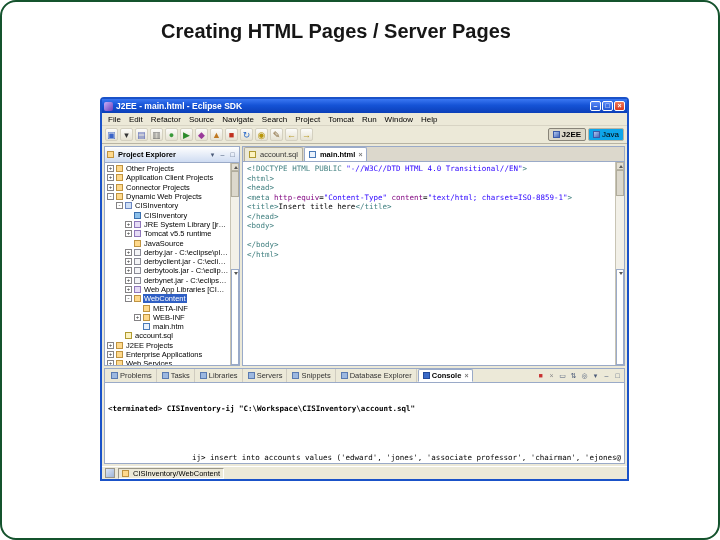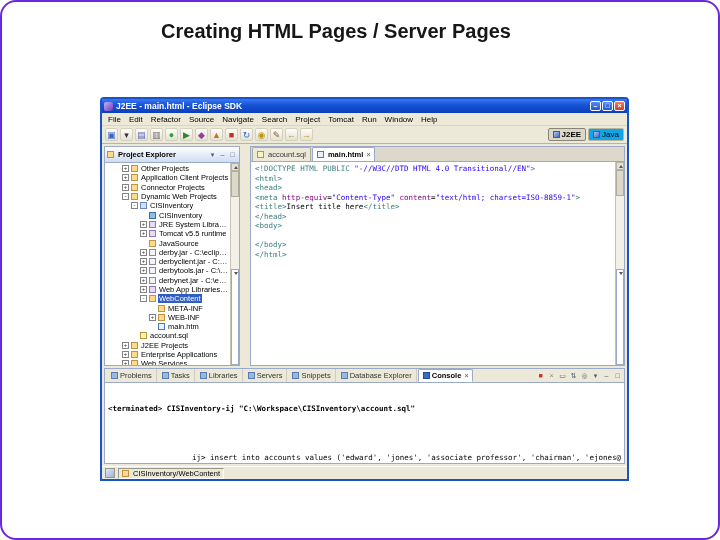--- a/index.html
+++ b/index.html
@@ -1,19 +1,19 @@
 <!DOCTYPE html>
 <html><head>
 <meta charset="utf-8">
 <style>
   *{margin:0;padding:0;box-sizing:border-box;}
   html,body{width:720px;height:540px;overflow:hidden;background:#fff;
     font-family:"Liberation Sans",sans-serif;}
   body{position:relative;}
-  .slide{position:absolute;inset:0;border:2px solid #6d28d9;border-radius:16px;background:#fff;overflow:hidden;}
+  .slide{position:absolute;inset:0;border:2px solid #14532d;border-radius:16px;background:#fff;overflow:hidden;}
   .slide-title{position:absolute;top:18px;left:0;width:100%;text-align:center;transform:translateX(-24px);
     font-size:20px;font-weight:bold;color:#161616;}
   .slide-subtitle{position:absolute;top:58px;left:16px;font-size:14px;font-weight:bold;color:#161616;}
 
   .window{position:absolute;left:98px;top:95px;width:529px;height:384px;border:2px solid #1a52c8;
     border-radius:4px 4px 0 0;background:#ece9d8;display:flex;flex-direction:column;font-size:8px;}
   .titlebar{height:14px;flex:0 0 auto;display:flex;align-items:center;gap:3px;padding:0 2px;color:#fff;
     font-weight:bold;font-size:8.5px;background:linear-gradient(180deg,#3a77f2 0%,#1553d6 45%,#0b3fb8 100%);}
   .win-icon{width:9px;height:9px;border-radius:2px;background:linear-gradient(135deg,#c8b0f8,#6a3ab8);flex:0 0 auto;}
   .win-title{flex:1;white-space:nowrap;overflow:hidden;}
@@ -30,33 +30,33 @@
   .tb-group{display:flex;align-items:center;gap:2px;}
   .tb-icon{width:13px;height:13px;border-radius:2px;font-size:9px;line-height:12px;text-align:center;
     background:linear-gradient(180deg,#fcfcfa,#e6e2d2);border:1px solid #d4d0c0;}
   .persp{margin-left:auto;display:flex;gap:2px;align-items:center;}
   .persp-btn{display:flex;align-items:center;gap:2px;padding:1px 4px;font-size:8px;border:1px solid #b8b4a4;
     border-radius:2px;background:#0ea5e9;color:#000;}
   .persp-btn.active{background:#dcd8c8;border-color:#888478;font-weight:bold;}
   .persp-ic{width:7px;height:7px;background:linear-gradient(135deg,#b0c8f0,#4a6ab8);border:1px solid #3a5aa8;}
 
   .content{flex:1;display:flex;flex-direction:column;padding:2px;gap:2px;min-height:0;}
-  .upper{flex:1;display:flex;gap:10px;min-height:0;}
+  .upper{flex:1;display:flex;gap:2px;min-height:0;}
 
   .explorer{width:136px;flex:0 0 auto;display:flex;flex-direction:column;border:1px solid #9aaac8;background:#fff;}
   .ex-header{height:16px;flex:0 0 auto;display:flex;align-items:center;padding:0 2px;
     background:linear-gradient(180deg,#fefefe,#cfdcf2);border-bottom:1px solid #9aaac8;}
   .ex-tab{display:flex;align-items:center;gap:2px;font-size:7.5px;font-weight:bold;color:#000;flex:1;
     white-space:nowrap;overflow:hidden;}
   .ex-tools{display:flex;gap:1px;}
   .mini-icon{width:9px;height:9px;font-size:7px;line-height:9px;text-align:center;}
 
   .tree-wrap{flex:1;display:flex;min-height:0;}
   .tree{flex:1;overflow:hidden;padding-top:1px;min-width:0;}
-  .tree-row{height:9.3px;display:flex;align-items:center;white-space:nowrap;font-size:7.5px;color:#000;margin-left:15px;}
+  .tree-row{height:9.3px;display:flex;align-items:center;white-space:nowrap;font-size:7.5px;color:#000;}
   .toggle{width:7px;height:7px;flex:0 0 auto;border:1px solid #848284;background:#fff;font-size:6px;
     line-height:5px;text-align:center;margin-right:2px;color:#333;}
   .toggle:empty{border-color:transparent;background:transparent;}
   .tree-icon{width:7px;height:7px;flex:0 0 auto;margin-right:2px;border:1px solid #999;background:#ddd;}
   .tree-label{overflow:hidden;text-overflow:ellipsis;padding:0 1px;}
   .tree-row.selected .tree-label{background:#2f5fc4;color:#fff;}
 
   .ic-folder,.ic-pkg,.ic-explorer{background:#ffd98c;border-color:#bf9340;}
   .ic-project{background:#cfe0f8;border-color:#6a85c0;}
   .ic-web{background:#8cc0ea;border-color:#3a6fae;}

